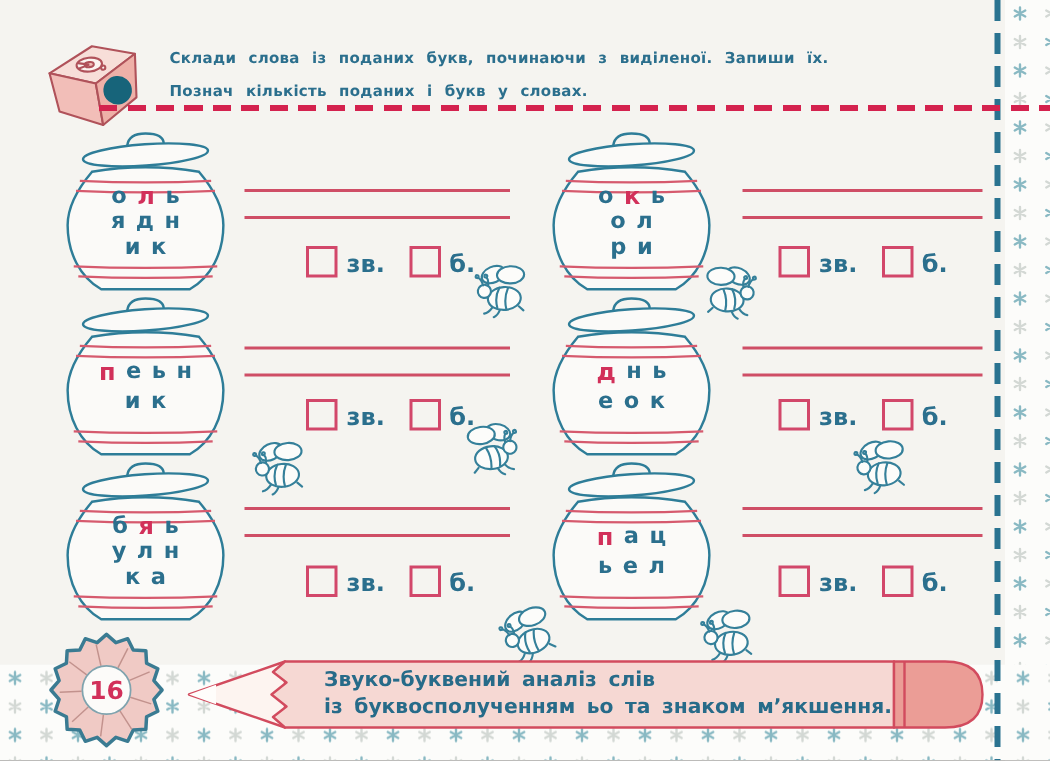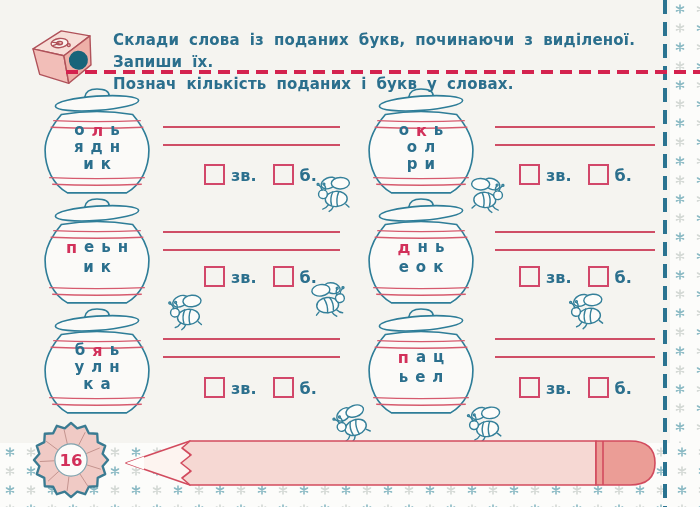--- a/index.html
+++ b/index.html
@@ -7,21 +7,21 @@
     position:relative;width:700px;height:507px;margin:0 auto;overflow:hidden;
     background:#f5f4f0;font-family:"DejaVu Sans", sans-serif;
     --teal:#2b6f8d; --red:#d2305a; --lred:#cf4e66; --boxred:#d2476a;
   }
   .star-band{position:absolute;z-index:1;}
   .dash-red{position:absolute;left:66px;top:70px;width:634px;height:4px;z-index:6;
     background:repeating-linear-gradient(to right,#d4224e 0 12px,transparent 12px 19px);}
   .dash-teal{position:absolute;left:663px;top:0;width:4px;height:507px;z-index:6;
     background:repeating-linear-gradient(to bottom,#2a7390 0 14px,transparent 14px 22px);}
   .instructions{position:absolute;left:113px;top:29px;width:560px;z-index:2;
-    color:var(--teal);font-size:15px;font-weight:bold;line-height:22px;
+    color:var(--teal);font-size:10px;font-weight:bold;line-height:22px;
     word-spacing:4.5px;letter-spacing:.2px;}
   .sharpener{position:absolute;left:24px;top:26px;z-index:2;transform:rotate(-6deg);}
   .jar{position:absolute;width:114px;height:112px;z-index:2;}
   .jar svg{position:absolute;left:0;top:0;width:114px;height:112px;}
   .jar-letters{position:absolute;left:0;right:0;z-index:3;}
   .lrow{display:flex;justify-content:center;gap:7px;height:17px;line-height:17px;}
   .letter{color:var(--teal);font-weight:bold;font-size:15px;}
   .letter.hl{color:var(--red);font-size:16px;}
   .answer-line{position:absolute;height:2px;background:var(--lred);z-index:2;}
   .cb-row{position:absolute;display:flex;align-items:flex-end;z-index:2;}
@@ -403,14 +403,18 @@
 
   <svg class="banner" width="535" height="50" viewBox="0 0 535 50">
     <g stroke="#d24b5e" stroke-width="1.6" stroke-linejoin="round">
       <polygon points="2,25 66,3 66,47" fill="#fdf4f0"></polygon>
       <path d="M66 3 L58 10 L67 17 L57 25 L67 33 L58 40 L66 47 L472 47 L472 3 Z" fill="#f6d8d3"></path>
       <path d="M472 3 L506 3 Q531 3 531 25 Q531 47 506 47 L472 47 Z" fill="#eb9d96"></path>
       <line x1="479" y1="3" x2="479" y2="47"></line>
     </g>
     <polygon points="2,25 20,18.5 20,31.5" fill="#fffdfb" stroke="none"></polygon>
   </svg>
+  <div class="banner-text">
+    <div>Звуко-буквений аналіз слів</div>
+    <div>із буквосполученням ьо та знаком м’якшення.</div>
+  </div>
 
 </div>
 
 </body></html>

